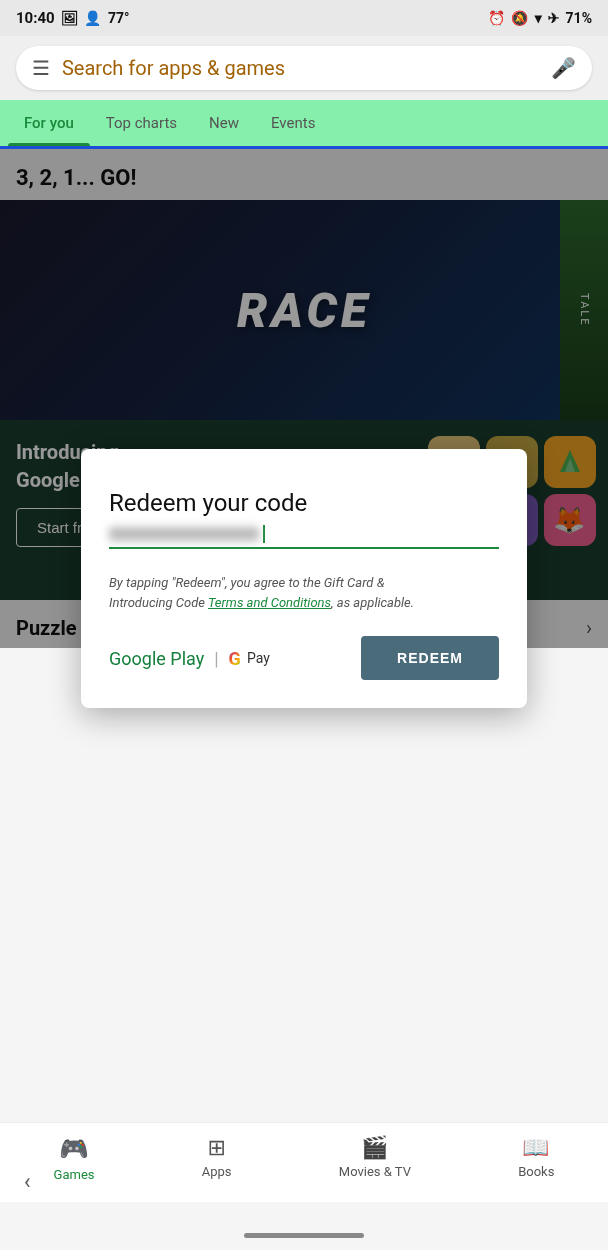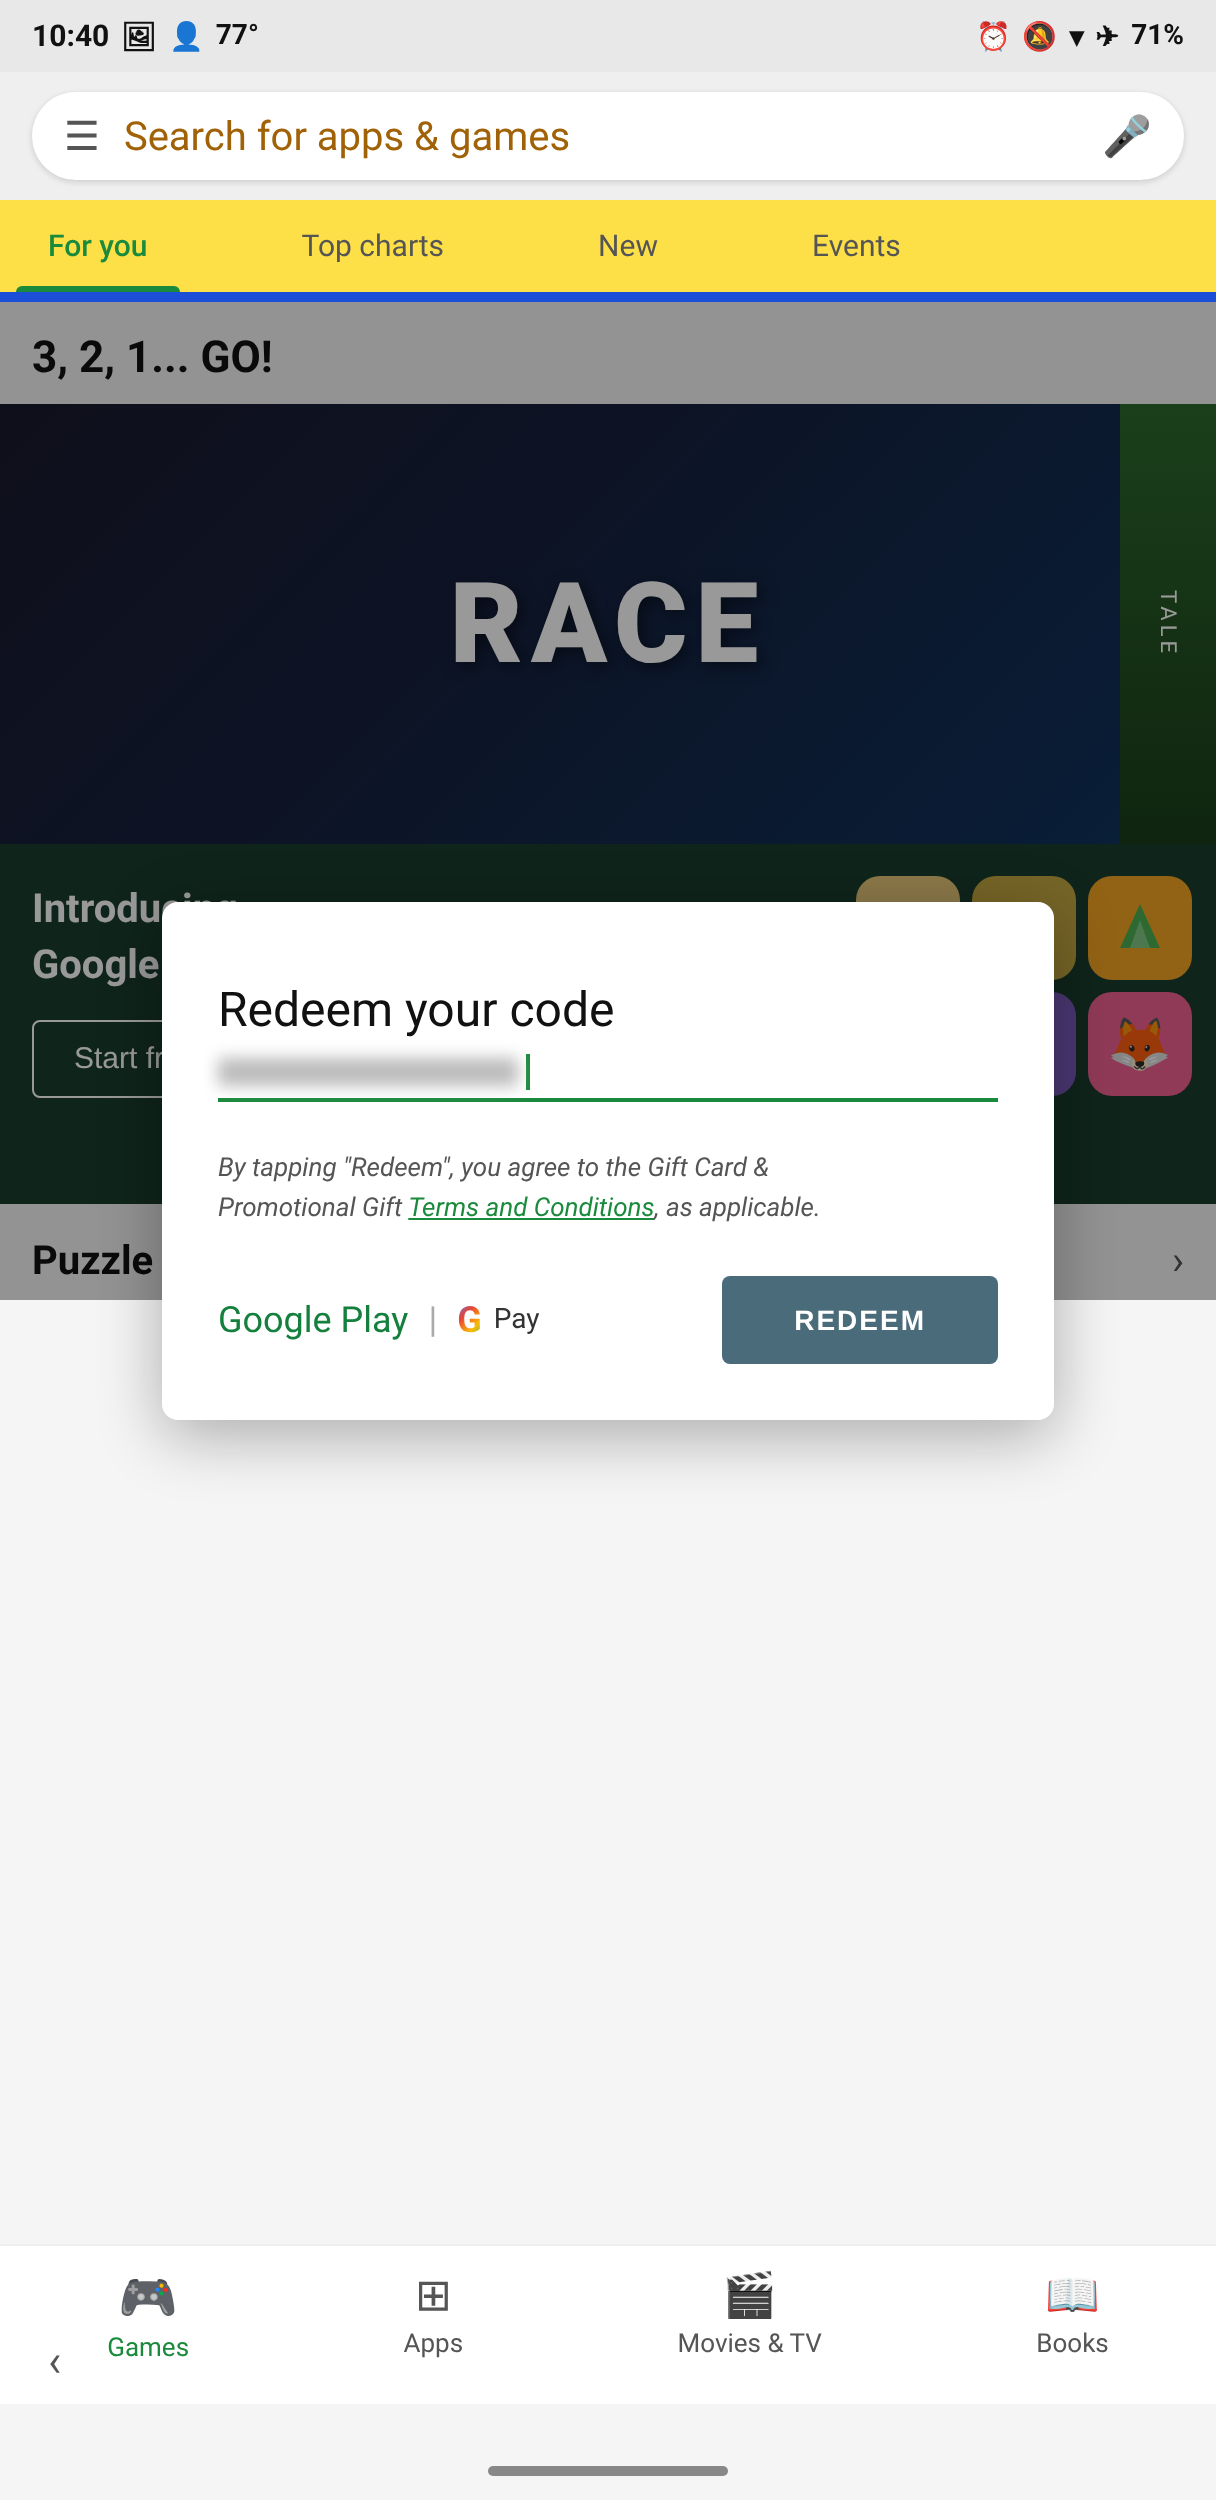--- a/index.html
+++ b/index.html
@@ -43,25 +43,24 @@
       box-shadow: 0 1px 3px rgba(0,0,0,0.15);
     }
     .search-bar-text {
       flex: 1;
       font-size: 20px;
       color: #a16207;
     }
 
     
     .tabs {
-      background: #fde047;
-      display: flex;
-      border-bottom: 5px solid #1d4ed8;
+      background: #86efac;
+      display: flex;
+      border-bottom: 3px solid #1d4ed8;
       padding: 0 8px;
-      gap: 45px;
     }
     .tab {
       padding: 14px 16px;
       font-size: 15px;
       color: #555;
       cursor: pointer;
       position: relative;
       white-space: nowrap;
     }
     .tab.active {
@@ -102,25 +101,26 @@
     .banner-race {
       width: 100%;
       height: 100%;
       background: linear-gradient(135deg, #1a1a2e 0%, #16213e 40%, #0f3460 100%);
       display: flex;
       align-items: center;
       justify-content: center;
     }
 
     .banner-race-text {
-      font-size: 56px;
+      font-size: 48px;
       font-weight: 900;
       color: white;
       letter-spacing: 4px;
       text-shadow: 2px 2px 8px rgba(0,0,0,0.5);
+      font-style: italic;
     }
 
     .banner-right-strip {
       position: absolute;
       right: 0;
       top: 0;
       width: 48px;
       height: 100%;
       background: linear-gradient(180deg, #2d6a2d, #1a3d1a);
       display: flex;
@@ -476,21 +476,21 @@
         <div class="code-input-blur">
           <span class="code-blur-text"></span>
           <span class="code-cursor"></span>
         </div>
         <div class="code-underline"></div>
       </div>
 
       <div class="terms-text">
         <span>By tapping "Redeem", you agree to the Gift Card &amp;</span>
         <br>
-        <span>Promotional Gift</span>
+        <span>Introducing Code</span>
         <span> </span>
         <a class="terms-link" href="#">Terms and Conditions</a><span>, as applicable.</span>
       </div>
 
       <div class="modal-footer">
         <div class="google-play-pay">
           <span class="gplay-text">Google Play</span>
           <span class="divider-line">|</span>
           <span class="g-logo">G</span>
           <span class="pay-text">Pay</span>

